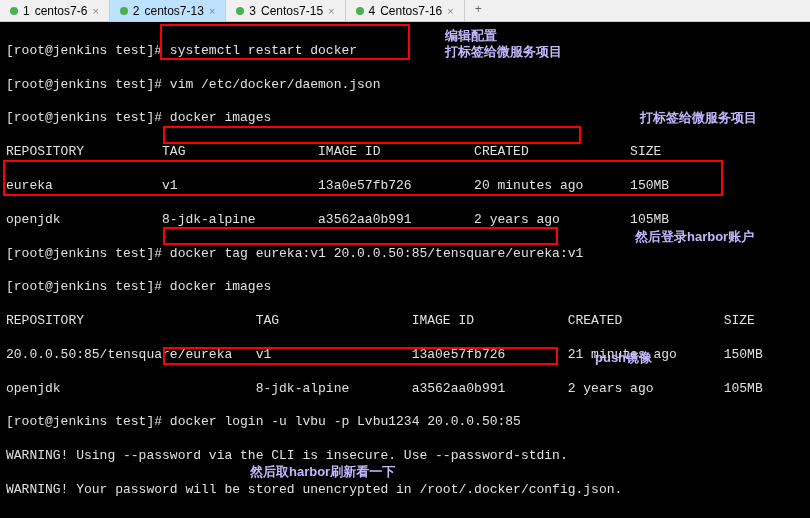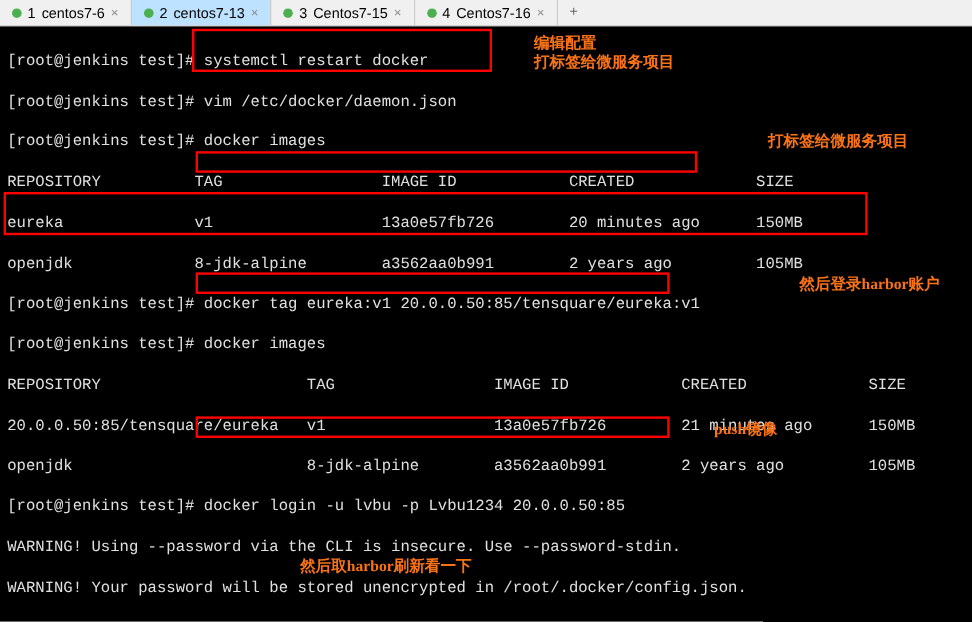--- a/index.html
+++ b/index.html
@@ -6,21 +6,21 @@
 body { font-family: Arial, sans-serif; font-size: 12px; width: 810px; height: 518px; overflow: hidden; background: #fff; }
 .tabs { display: flex; height: 22px; background: #f0f0f0; border-bottom: 1px solid #ccc; }
 .tab { display: flex; align-items: center; padding: 2px 10px; border-right: 1px solid #ccc; cursor: pointer; gap: 5px; }
 .tab.active { background: #bce2ff; }
 .dot-green { width: 8px; height: 8px; border-radius: 50%; background: #4caf50; display: inline-block; }
 .tab-close { color: #888; font-size: 11px; }
 .tab-add { padding: 2px 10px; cursor: pointer; color: #666; }
 .terminal { background: #000; color: #e0e0e0; font-family: "Courier New", monospace; font-size: 13px; padding: 4px 6px; height: 496px; white-space: pre; line-height: 1.3; position: relative; }
 .term-line { position: relative; }
 .red-box { border: 2px solid #ff0000; position: absolute; pointer-events: none; }
-.red-text { color: #f97316; font-weight: bold; position: absolute; font-family: Liberation Serif, serif; font-size: 13px; }
+.red-text { color: #c4b5fd; font-weight: bold; position: absolute; font-family: Liberation Sans, sans-serif; font-size: 13px; }
 </style>
 </head>
 <body>
 
 <div class="tabs">
   <div class="tab">
       <span class="dot-green"></span>
       <span>1</span> 
       <span>centos7-6</span>
       <span class="tab-close">×</span>
@@ -77,19 +77,19 @@
 <div class="red-box" style="left:160px; top:2px; width:250px; height:36px;"></div>
 <div class="red-text" style="left:445px; top:6px;">编辑配置</div>
 <div class="red-text" style="left:445px; top:22px;">打标签给微服务项目</div>
 
 <div class="red-box" style="left:163px; top:104px; width:418px; height:18px;"></div>
 <div class="red-text" style="left:640px; top:88px;">打标签给微服务项目</div>
 
 <div class="red-box" style="left:3px; top:138px; width:720px; height:36px;"></div>
 
 <div class="red-box" style="left:163px; top:205px; width:395px; height:18px;"></div>
-<div class="red-text" style="left:666px; top:207px;">然后登录harbor账户</div>
+<div class="red-text" style="left:635px; top:207px;">然后登录harbor账户</div>
 
 <div class="red-box" style="left:163px; top:325px; width:395px; height:18px;"></div>
 <div class="red-text" style="left:595px; top:328px;">push镜像</div>
 
 <div class="red-text" style="left:250px; top:442px;">然后取harbor刷新看一下</div>
 </div>
 
 </body></html>

